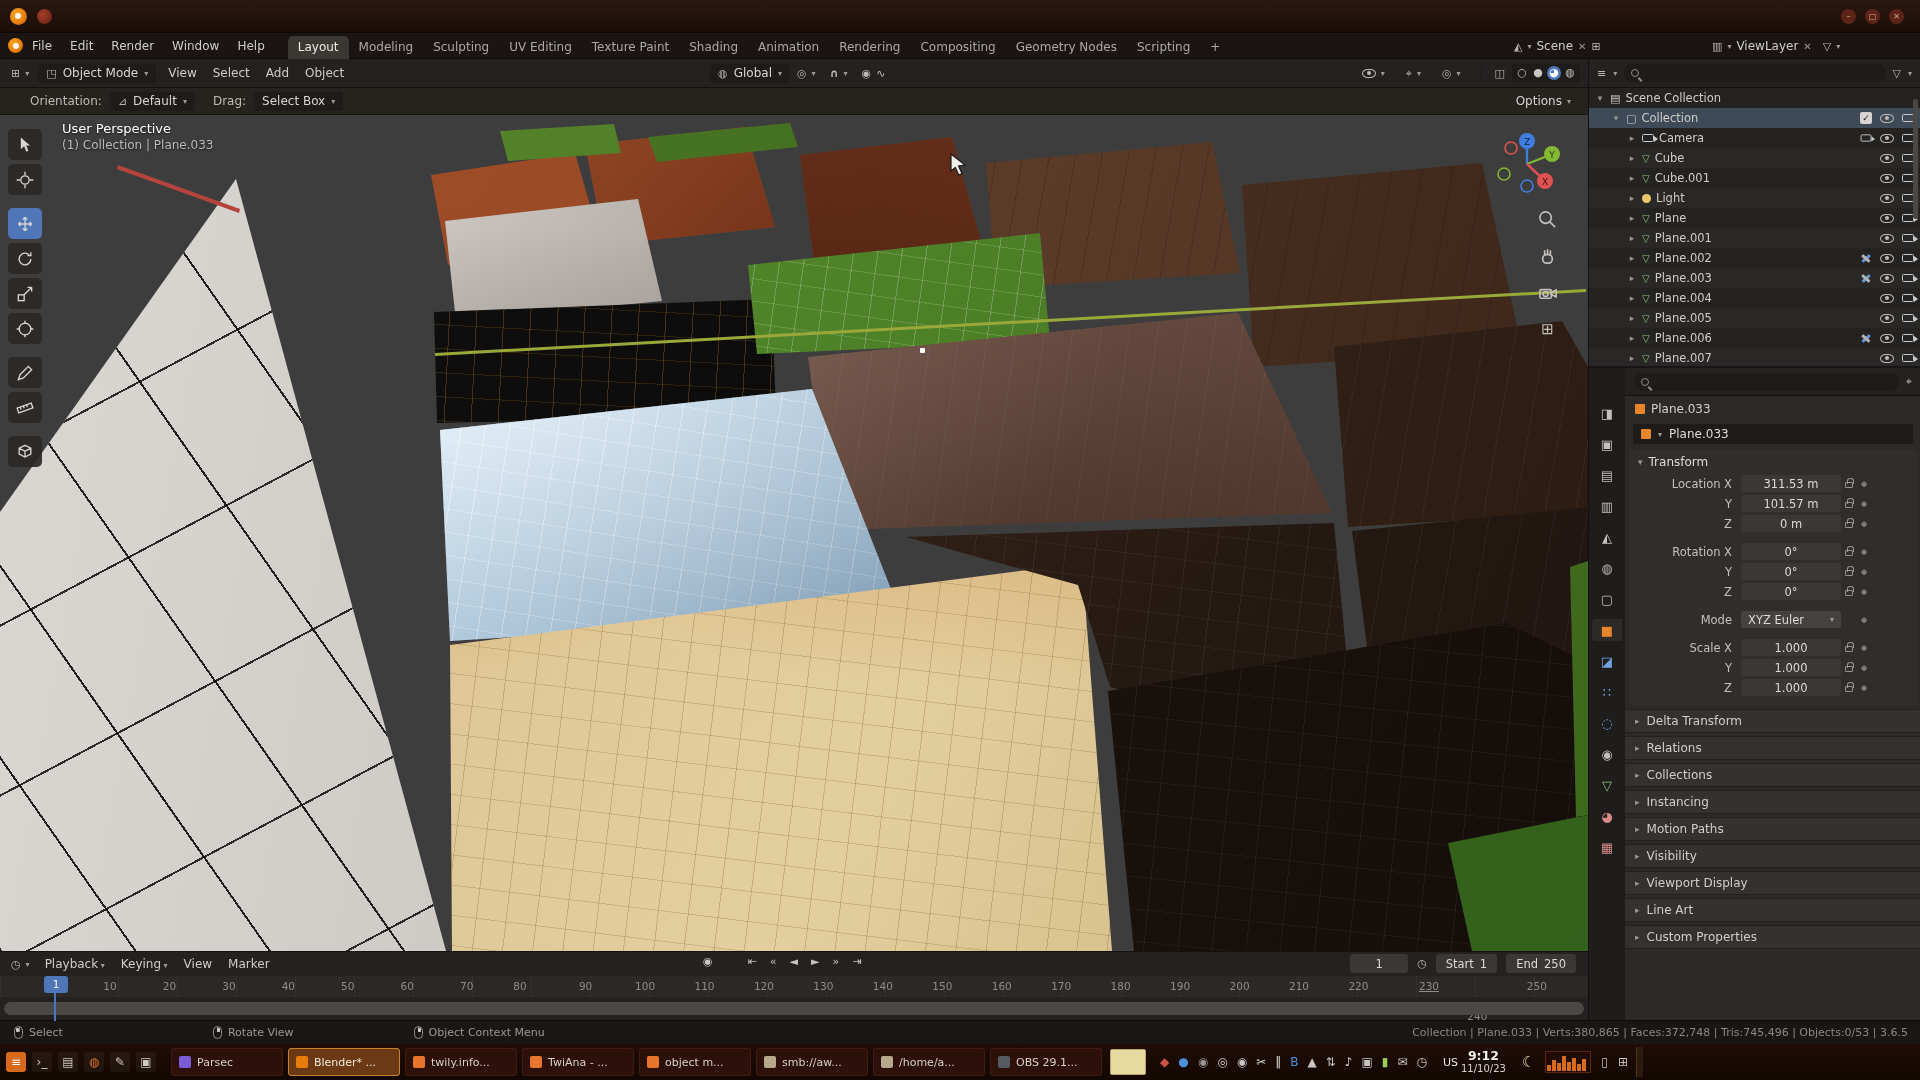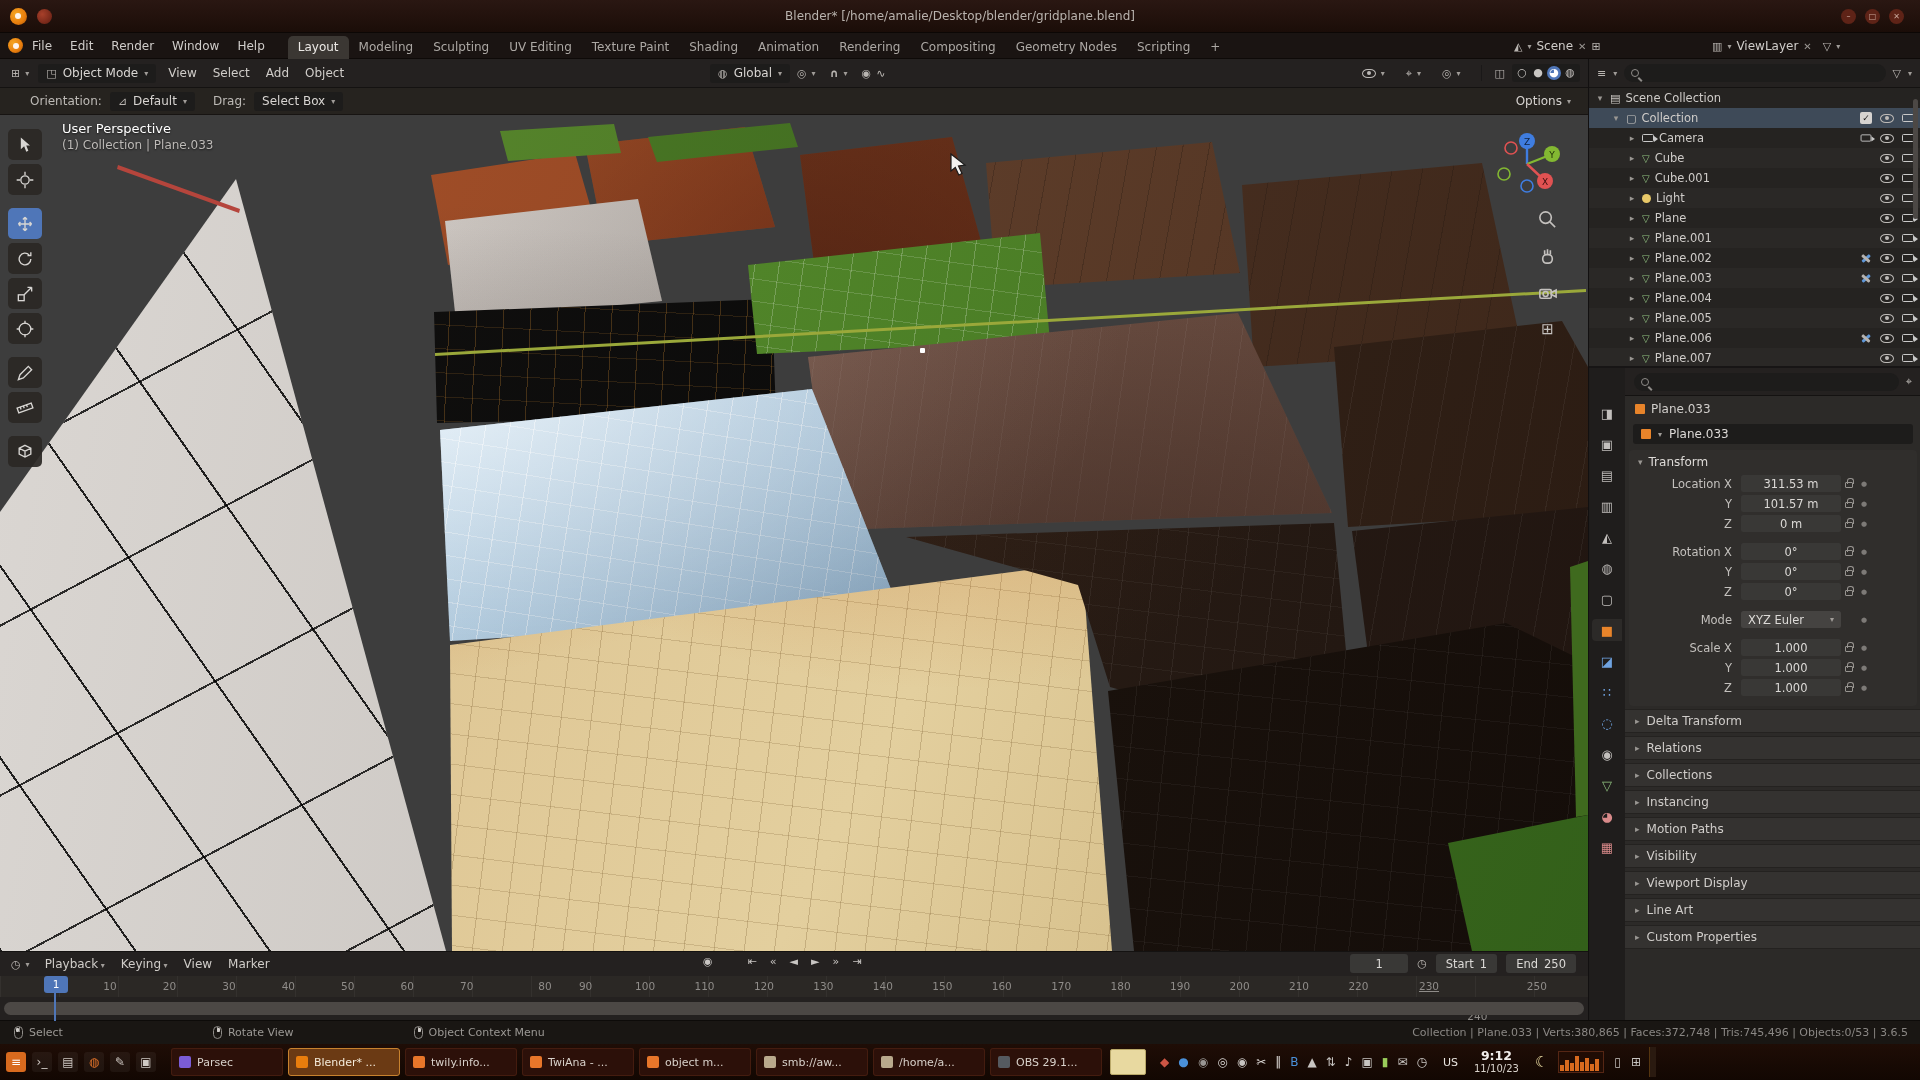--- a/index.html
+++ b/index.html
@@ -142,37 +142,36 @@
   
   #taskbar { position:absolute; left:0; top:1044px; width:1920px; height:36px; background:linear-gradient(#1f0d06,#120702); display:flex; align-items:center; }
   .tb-ic { width:20px; height:20px; margin-left:6px; border-radius:3px; display:flex; align-items:center; justify-content:center; font-size:12px; color:#cfc9c4; background:rgba(255,255,255,.05);}
   .task-btn { width:112px; height:28px; margin-left:5px; background:#2c1009; border:1px solid #55261496; border-radius:3px; display:flex; align-items:center; gap:6px; padding:0 7px; color:#d8d1ca; font-size:11px; white-space:nowrap; overflow:hidden;}
   .task-btn.active { background:#6b3a14; border-color:#c8822e; color:#f4ead9;align-items:center; }
   .task-ic { width:12px; height:12px; border-radius:2px; flex:0 0 auto;}
   #sticky-note { width:36px; height:26px; background:#e8d9a0; border:1px solid #b9a869; margin-left:8px; border-radius:2px;}
   #tray { display:flex; align-items:center; gap:9px; margin-left:14px; }
   .tray-ic { font-size:12px; }
   #kb-layout { margin-left:16px; color:#e9e5e0; font-size:11px; }
-  #clock { margin-left:16px; text-align:center; line-height:1.15; }
+  #clock { margin-left:3px; text-align:center; line-height:1.15; }
   #clock .t { color:#f2efec; font-size:12.5px; font-weight:bold;}
   #clock .d { color:#d9d3cc; font-size:10px; }
   #tb-right { display:flex; align-items:center; gap:10px; margin-left:16px; }
   .cpu-graph { width:46px; height:22px; background:#200c04; border:1px solid #552614; display:flex; align-items:flex-end; gap:1px; padding:1px;}
   .cpu-bar { width:4px; background:#d86a1e; }
   #show-desktop { width:7px; height:30px; background:#2a1a10; border-left:1px solid #55350f; margin-left:8px;}
 </style>
 </head>
 <body>
 
 <div id="titlebar">
   <div class="tb-left">
     <span class="blender-logo"></span>
     <span class="app-dot"></span>
   </div>
-  <div id="window-title">Blender* [/home/amalie/Desktop/blender/gridplane.blend]</div>
   <div class="tb-right">
     <span class="win-btn">–</span>
     <span class="win-btn">□</span>
     <span class="win-btn">✕</span>
   </div>
 </div>
 
 <div id="menubar">
   <span class="blender-logo" style="width:15px;height:15px;margin-left:8px;"></span>
   <div id="menu-items" style="display:flex;text-align:center;">
@@ -466,21 +465,21 @@
     </div>
   </div>
   <div id="tl-ruler">
       <span class="tick" style="left: 110px; text-align: right;">10</span>
       <span class="tick" style="left: 169.45px;">20</span>
       <span class="tick" style="left: 228.9px;">30</span>
       <span class="tick" style="left: 288.35px;">40</span>
       <span class="tick" style="left: 347.8px;">50</span>
       <span class="tick" style="left: 407.25px;">60</span>
       <span class="tick" style="left: 466.7px;">70</span>
-      <span class="tick" style="left: 545px;">80</span>
+      <span class="tick" style="left: 520px;">80</span>
       <span class="tick" style="left: 585.6px;">90</span>
       <span class="tick" style="left: 645.05px;">100</span>
       <span class="tick" style="left: 704.5px;">110</span>
       <span class="tick" style="left: 763.95px;">120</span>
       <span class="tick" style="left: 823.4px;">130</span>
       <span class="tick" style="left: 882.85px;">140</span>
       <span class="tick" style="left: 942.3px;">150</span>
       <span class="tick" style="left: 1001.75px;">160</span>
       <span class="tick" style="left: 1061.2px;">170</span>
       <span class="tick" style="left: 1120.65px;">180</span>

